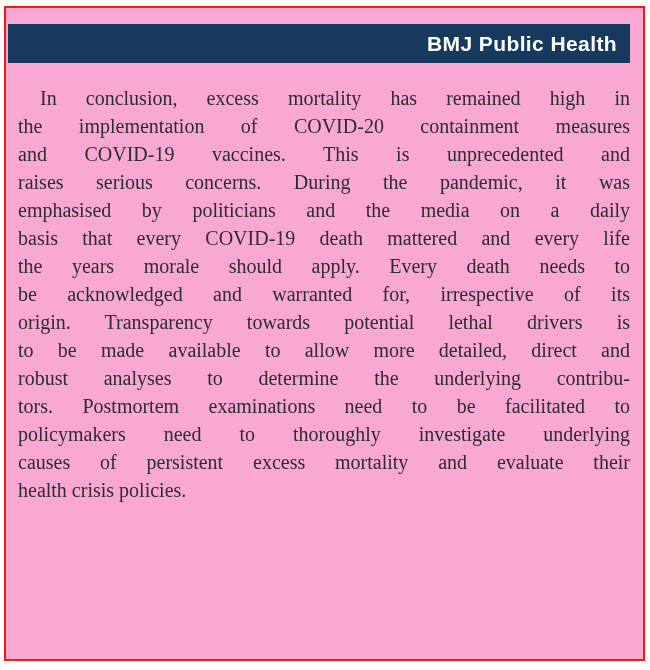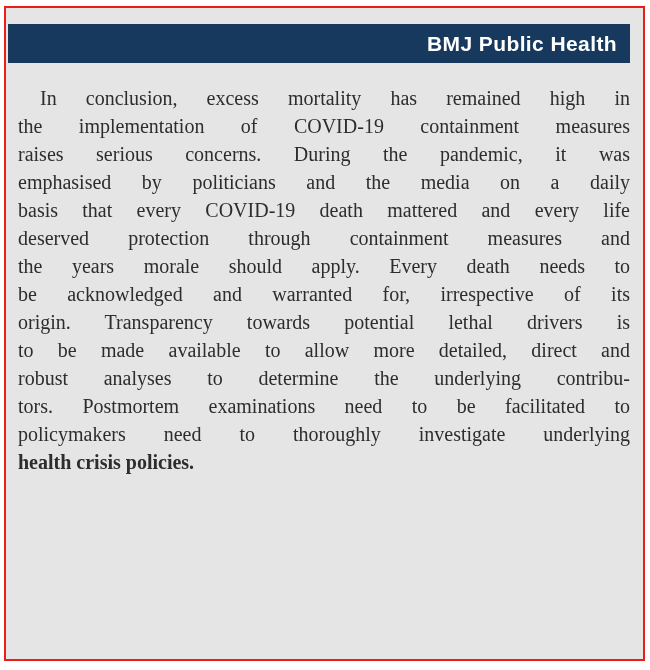--- a/index.html
+++ b/index.html
@@ -8,21 +8,21 @@
     background: #ffffff;
     font-family: "Liberation Serif", serif;
     overflow: hidden;
     position: relative;
   }
   .frame {
     position: absolute;
     left: 4px; top: 6px;
     width: 641px; height: 655px;
     border: 2px solid #ed1c16;
-    background: #e5e5e5;
+    background: #f9a8d4;
   }
   .header-bar {
     position: absolute;
     left: 2px; top: 16px;
     width: 622px; height: 39px;
     background: #16395d;
     display: flex;
     align-items: center;
     justify-content: flex-end;
     padding-right: 13px;
@@ -42,38 +42,39 @@
     color: #2d2d2d;
     font-size: 20px;
     line-height: 28px;
   }
   .line {
     text-align: justify;
     text-align-last: justify;
     white-space: nowrap;
   }
   .line.first { text-indent: 22px; }
-  .line.last  { text-align-last: left; font-weight: bold; }
+  .line.last  { text-align-last: left; }
 </style>
 </head>
 <body>
 
 <div class="frame">
   <div class="header-bar">
     <span class="header-title">BMJ Public Health</span>
   </div>
   <div class="body-text">
       <div class="line first">In conclusion, excess mortality has remained high in</div>
-      <div class="line">the implementation of COVID-19 containment measures</div>
+      <div class="line">the implementation of COVID-20 containment measures</div>
+      <div class="line">and COVID-19 vaccines. This is unprecedented and</div>
       <div class="line">raises serious concerns. During the pandemic, it was</div>
       <div class="line">emphasised by politicians and the media on a daily</div>
       <div class="line">basis that every COVID-19 death mattered and every life</div>
-      <div class="line">deserved protection through containment measures and</div>
       <div class="line">the years morale should apply. Every death needs to</div>
       <div class="line">be acknowledged and warranted for, irrespective of its</div>
       <div class="line">origin. Transparency towards potential lethal drivers is</div>
       <div class="line">to be made available to allow more detailed, direct and</div>
       <div class="line">robust analyses to determine the underlying contribu-</div>
       <div class="line">tors. Postmortem examinations need to be facilitated to</div>
       <div class="line">policymakers need to thoroughly investigate underlying</div>
+      <div class="line">causes of persistent excess mortality and evaluate their</div>
       <div class="line last">health crisis policies.</div>
     </div>
 </div>
 
 </body></html>

